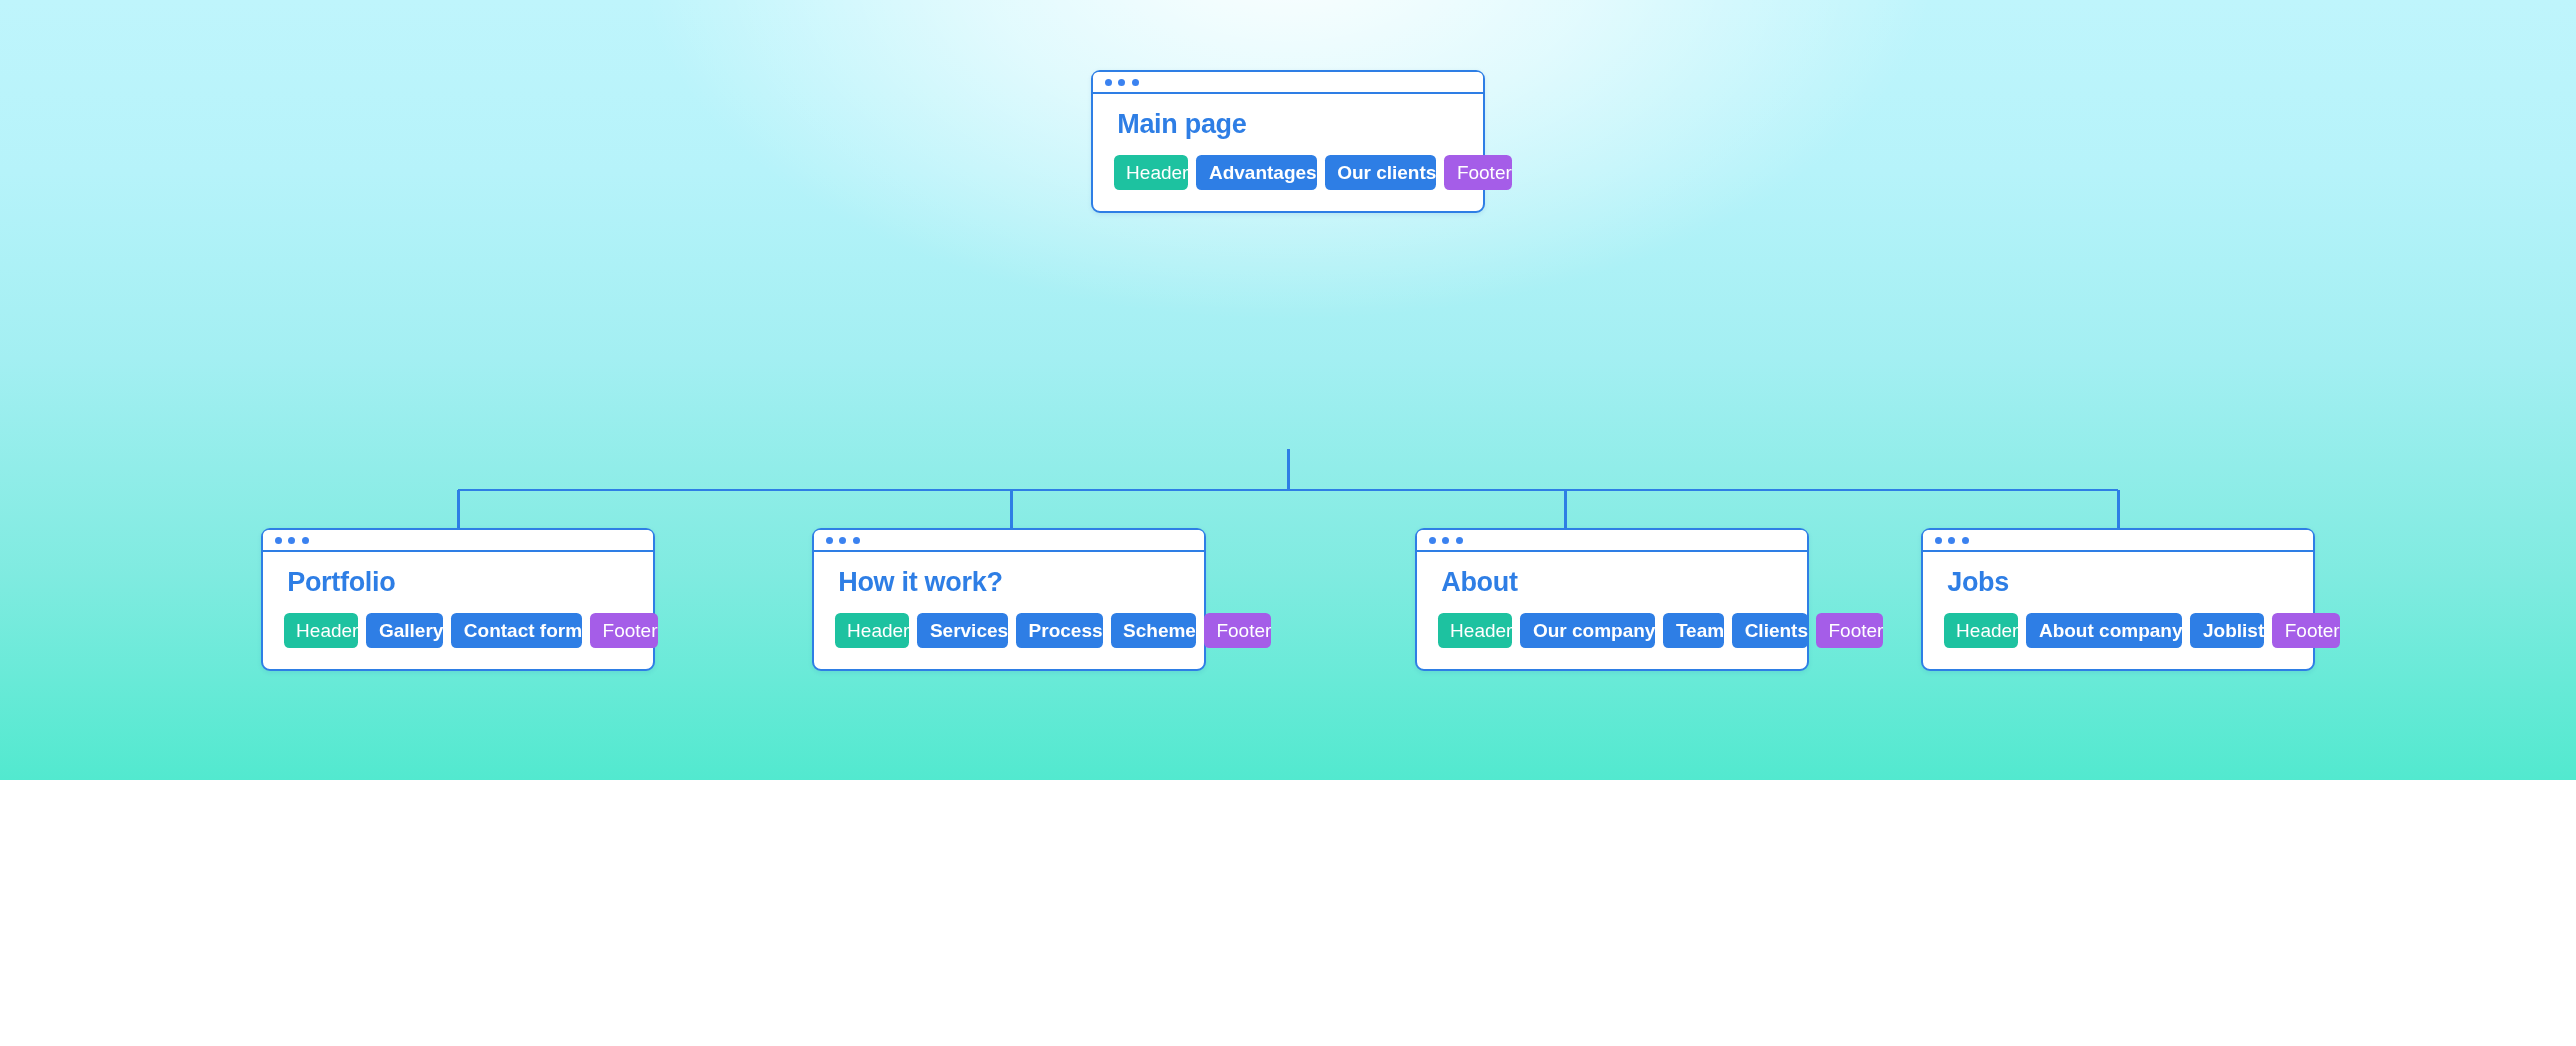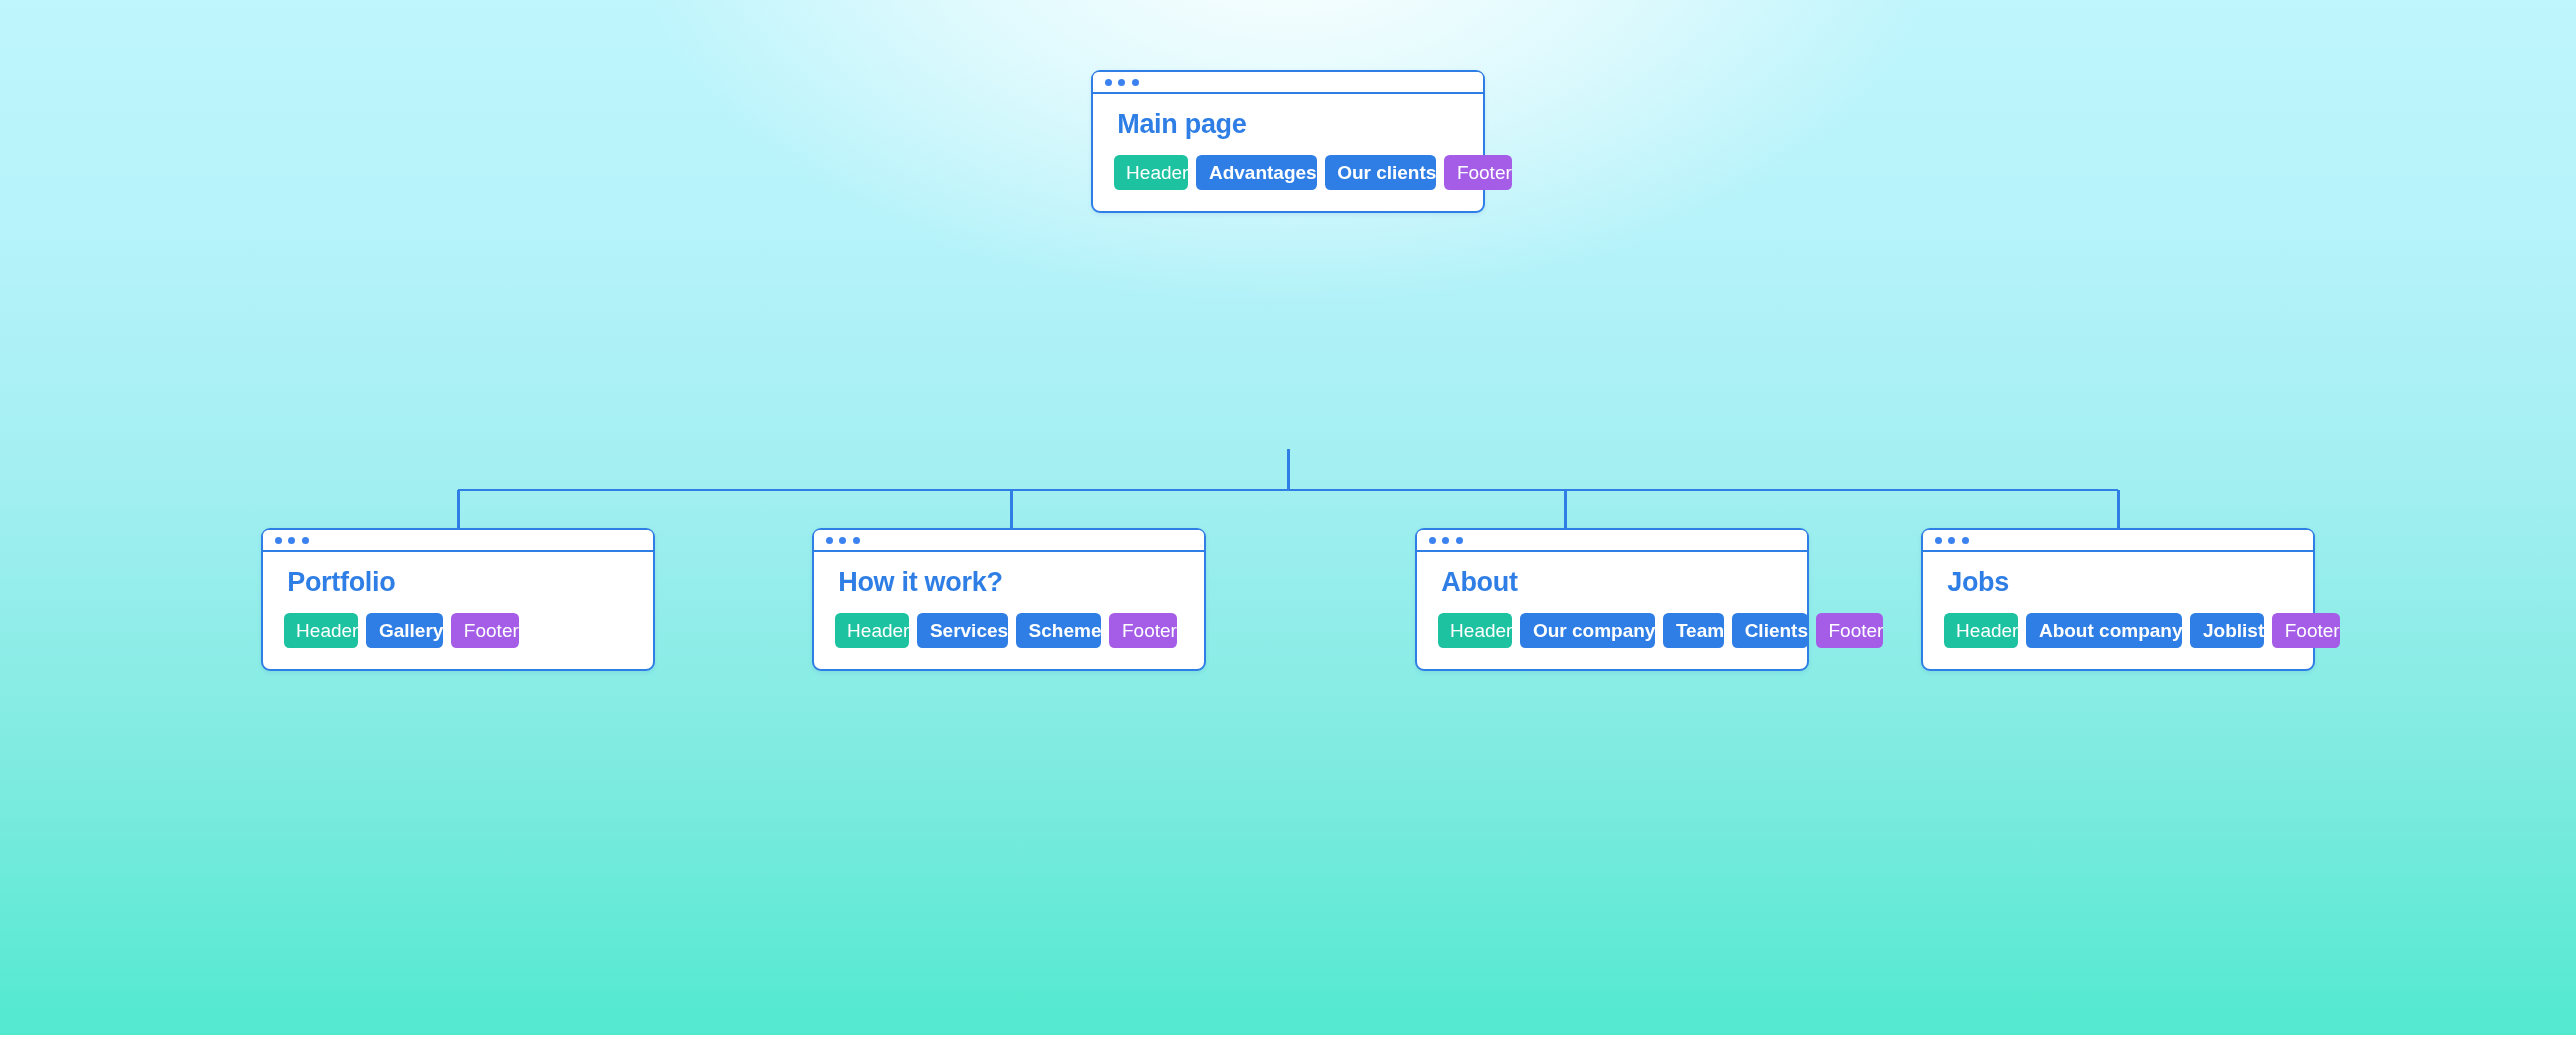--- a/index.html
+++ b/index.html
@@ -6,21 +6,21 @@
     margin: 0;
     padding: 0;
     background: #ffffff;
   }
   body {
     font-family: "Liberation Sans", sans-serif;
   }
   #canvas {
     position: relative;
     width: 2576px;
-    height: 1035px;
+    height: 780px;
     overflow: hidden;
     background:
       radial-gradient(ellipse 984px 555px at 50% -6%, rgba(255,255,255,0.95) 0%, rgba(255,255,255,0.55) 32%, rgba(255,255,255,0.0) 66%),
       linear-gradient(to bottom, #BFF5FC 0%, #B6F3FA 22%, #A3EFF2 46%, #7FEBE0 74%, #52E9CF 100%);
   }
 
   
   .wires {
     position: absolute;
     left: 0; top: 0;
@@ -129,36 +129,38 @@
     <div class="card-titlebar">
       <span class="dot"></span>
       <span class="dot"></span>
       <span class="dot"></span>
     </div>
     <div class="card-body">
       <div class="card-title">Portfolio</div>
       <div class="rows">
         <div class="row teal">Header</div>
         <div class="row blue">Gallery</div>
+        <div class="row blue">Contact form</div>
         <div class="row purple">Footer</div>
       </div>
     </div>
   </div>
 
   <div class="card" style="left:812px; top:528px;">
     <div class="card-titlebar">
       <span class="dot"></span>
       <span class="dot"></span>
       <span class="dot"></span>
     </div>
     <div class="card-body">
       <div class="card-title">How it work?</div>
       <div class="rows">
         <div class="row teal">Header</div>
         <div class="row blue">Services</div>
+        <div class="row blue">Process</div>
         <div class="row blue">Scheme</div>
         <div class="row purple">Footer</div>
       </div>
     </div>
   </div>
 
   <div class="card" style="left:1367px; top:528px;margin-left:48px;">
     <div class="card-titlebar">
       <span class="dot"></span>
       <span class="dot"></span>

